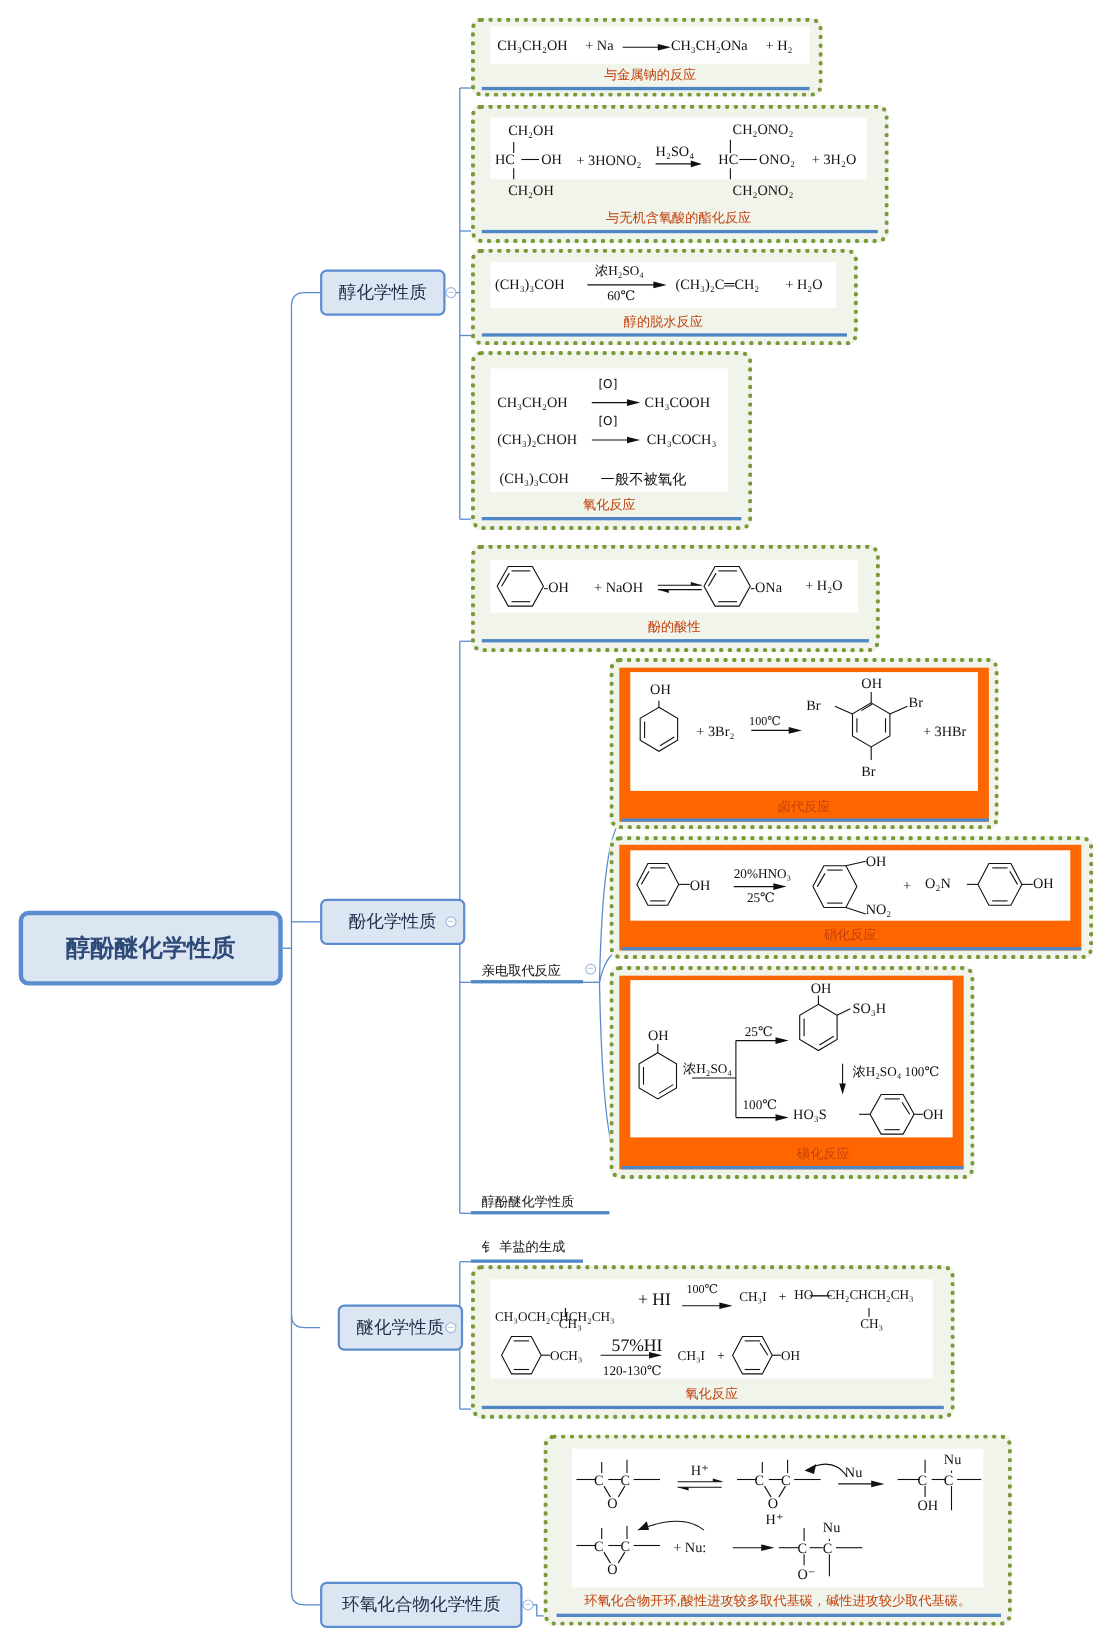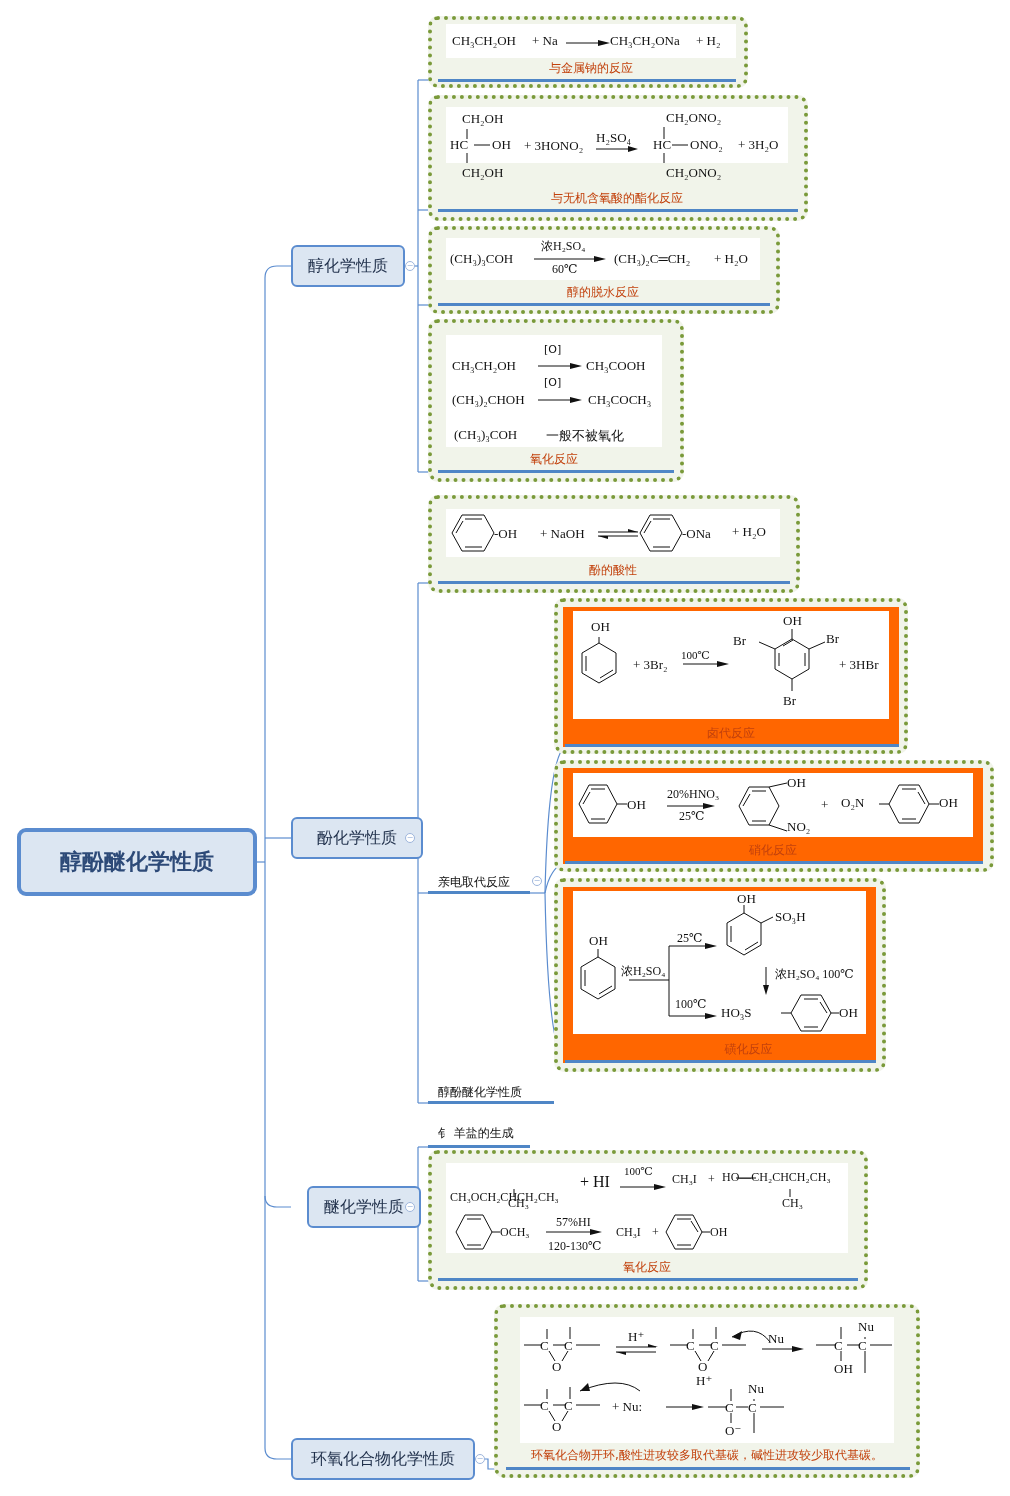--- a/index.html
+++ b/index.html
@@ -325,21 +325,21 @@
   </svg>
   <span class="t" style="left:4px;top:27px;font-size:12px">CH₃OCH₂CHCH₂CH₃</span>
   <span class="t" style="left:62px;top:33px;font-size:12px">CH₃</span>
   <span class="t" style="left:134px;top:10px;font-size:16px">+ HI</span>
   <span class="t" style="left:178px;top:2px;font-size:11px">100℃</span>
   <span class="t" style="left:226px;top:9px;font-size:12px">CH₃I</span>
   <span class="t" style="left:262px;top:9px;font-size:12px">+</span>
   <span class="t" style="left:276px;top:7px;font-size:12px">HO—CH₂CHCH₂CH₃</span>
   <span class="t" style="left:336px;top:33px;font-size:12px">CH₃</span>
   <span class="t" style="left:54px;top:62px;font-size:12px">OCH₃</span>
-  <span class="t" style="left:110px;top:52px;font-size:12px">57%HI</span>
+  <span class="t" style="left:110px;top:52px;font-size:16px">57%HI</span>
   <span class="t" style="left:102px;top:76px;font-size:12px">120-130℃</span>
   <span class="t" style="left:170px;top:62px;font-size:12px">CH₃I</span>
   <span class="t" style="left:206px;top:62px;font-size:12px">+</span>
   <span class="t" style="left:264px;top:62px;font-size:12px">OH</span>
 </div>
 <div class="cap" style="left:446px;top:1259px;width:402px">氧化反应</div>
 <div class="uline" style="left:438px;top:1278px;width:420px"></div>
 
 <div class="box" style="left:494px;top:1304px;width:426px;height:174px"></div>
 <div class="inner" style="left:520px;top:1317px;width:374px;height:126px">

